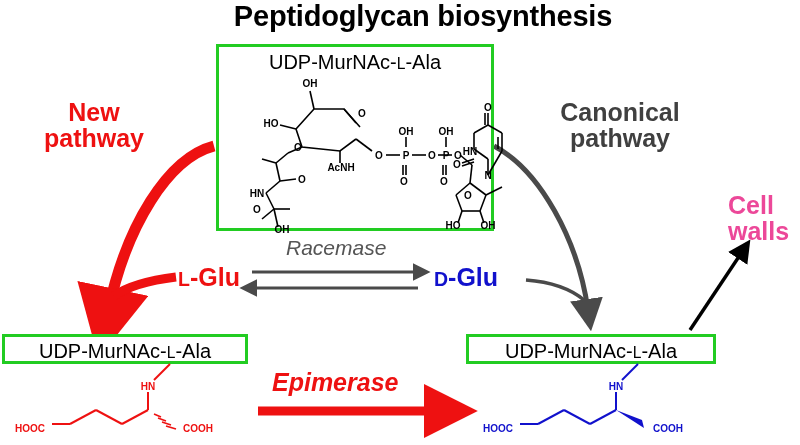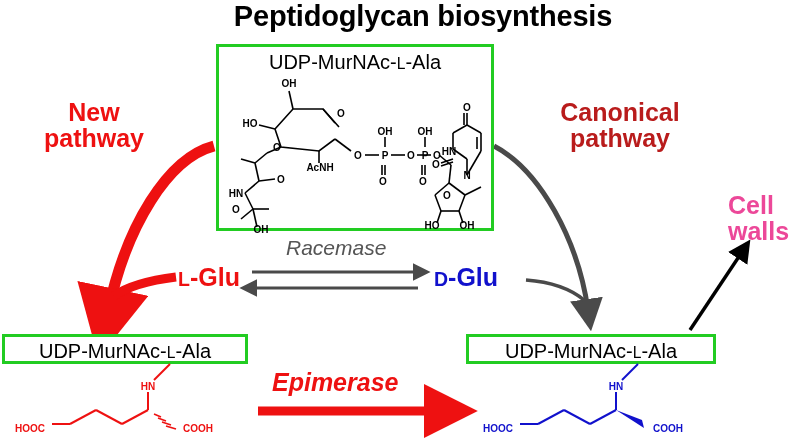--- a/index.html
+++ b/index.html
@@ -5,35 +5,35 @@
   html,body{margin:0;padding:0;background:#fff;}
   body{width:800px;height:445px;position:relative;overflow:hidden;
        font-family:"Liberation Sans",sans-serif;color:#000;}
   .fig{position:absolute;left:0;top:0;width:800px;height:445px;}
   svg.layer{position:absolute;left:0;top:0;width:800px;height:445px;}
   .abs{position:absolute;}
 
   #title{left:0;top:0;width:800px;text-align:center;font-size:29px;
          font-weight:bold;letter-spacing:-0.2px;padding-left:23px;}
 
-  .greenbox{border:3px solid #22cc22;background:#fff;box-sizing:border-box;}
+  .greenbox{border:3px solid #22cc22;background:#fff;box-sizing:border-box;padding-left:21px;}
 
   #topbox{left:216px;top:44px;width:278px;height:187px;}
   #topbox .lbl{position:absolute;left:0;top:4px;width:100%;text-align:center;
                font-size:20px;}
 
   #leftbox{left:2px;top:334px;width:246px;height:30px;}
   #rightbox{left:466px;top:334px;width:250px;height:30px;}
   .molbox .lbl{position:absolute;left:0;top:3px;width:100%;text-align:center;
                font-size:20px;}
   .sc{font-size:0.78em;}
 
   .pathlbl{font-size:25px;font-weight:bold;line-height:1.02;text-align:center;}
   #newpath{left:14px;top:100px;width:160px;color:#ee1111;}
-  #canonpath{left:520px;top:100px;width:200px;color:#b91c1c;}
+  #canonpath{left:520px;top:100px;width:200px;color:#404040;}
   #cellwalls{left:728px;top:193px;width:72px;font-size:25px;
              font-weight:bold;line-height:1.02;text-align:left;color:#ec4899;}
 
   #lglu{left:178px;top:263px;font-size:25px;font-weight:bold;color:#ee1111;}
   #dglu{left:434px;top:263px;font-size:25px;font-weight:bold;color:#1111cc;}
   #racemase{left:286px;top:236px;font-size:21px;font-style:italic;color:#555;}
   #epimerase{left:272px;top:368px;font-size:25px;font-style:italic;
              font-weight:bold;color:#ee1111;}
 
   #watermark{left:672px;top:419px;font-size:13px;color:#c9c6dd;

